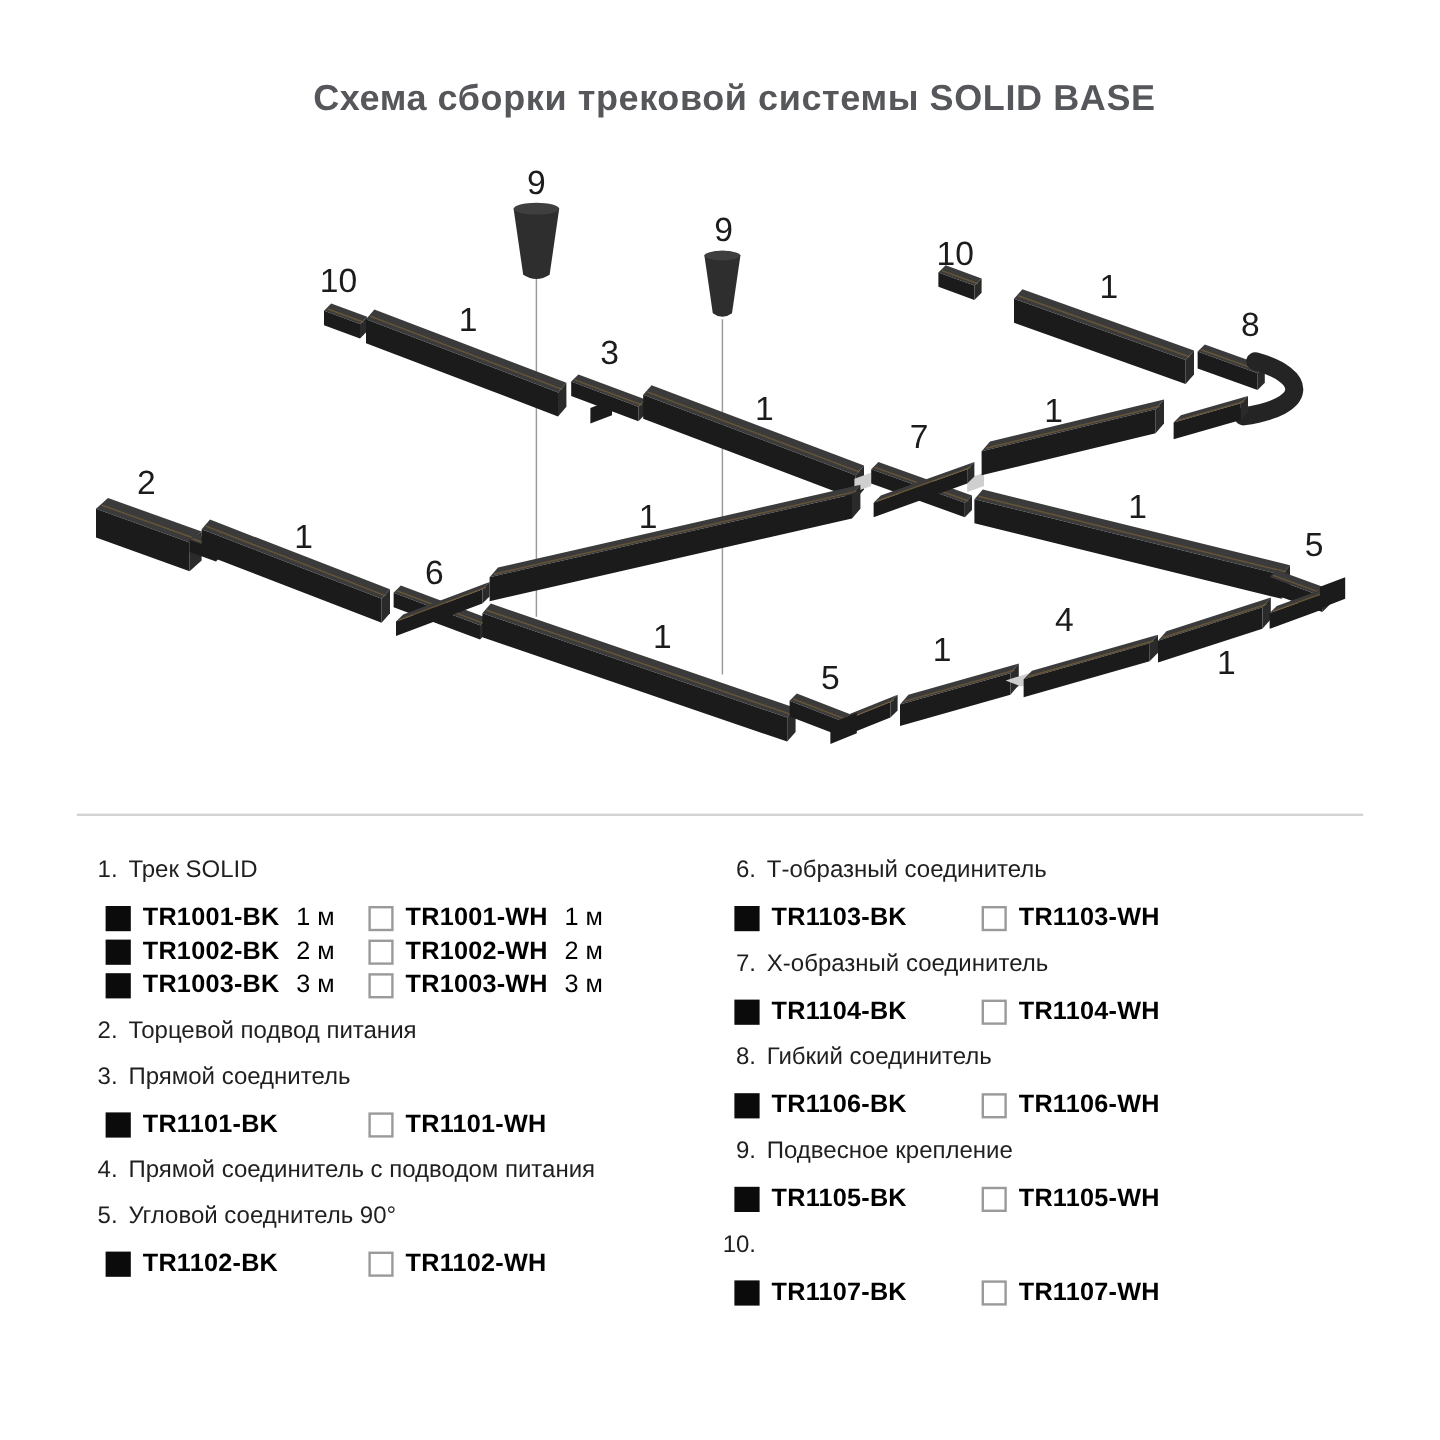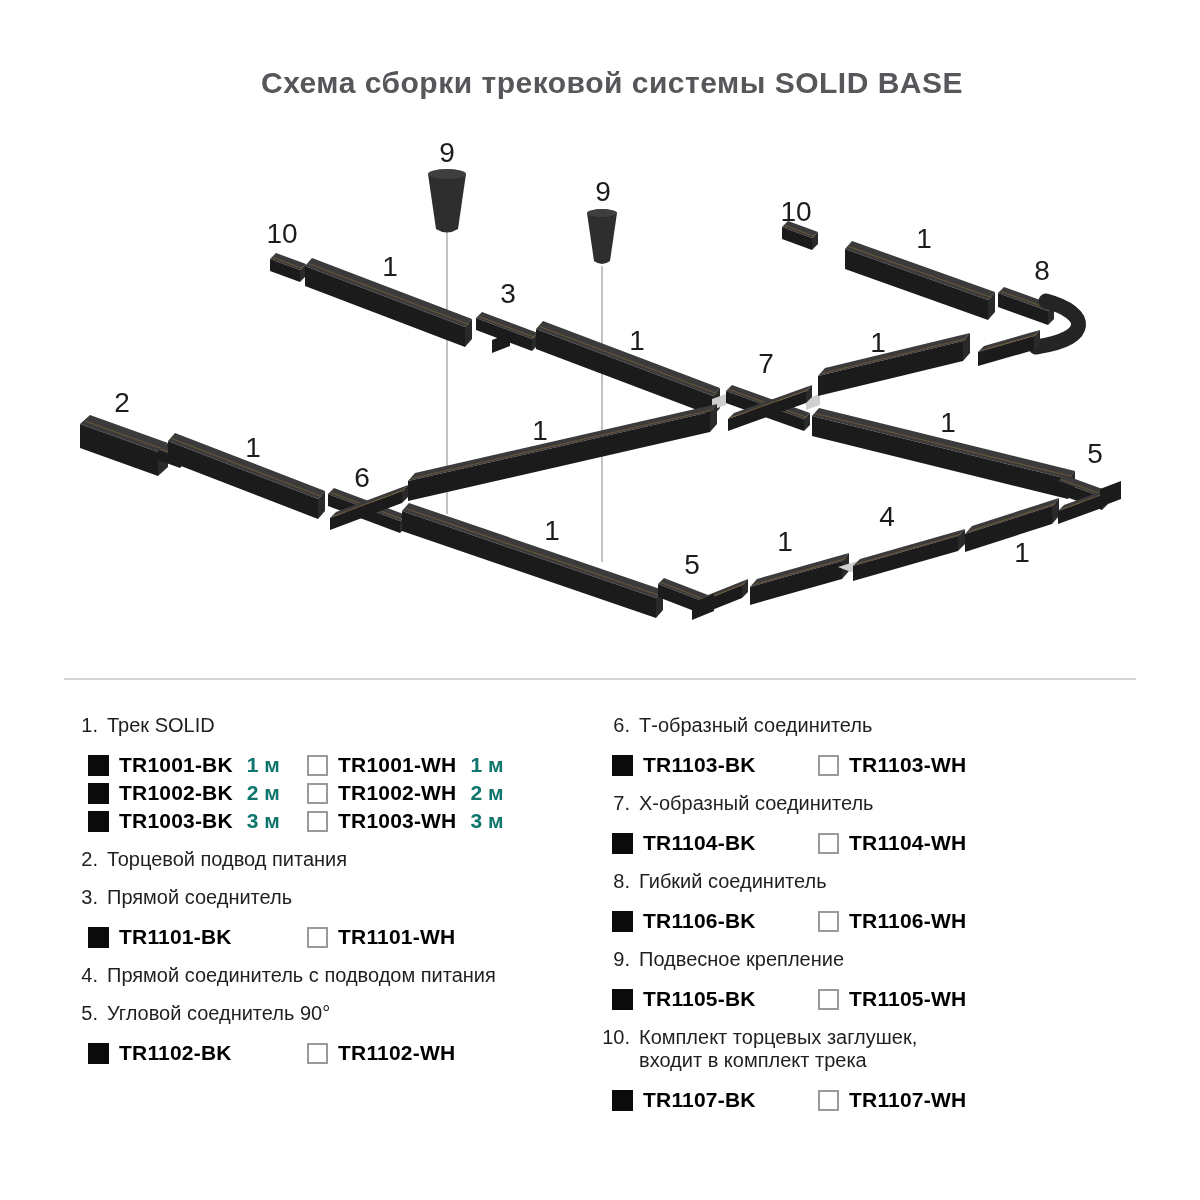--- a/index.html
+++ b/index.html
@@ -17,21 +17,21 @@
   .item-num{flex:0 0 26px;text-align:right;margin-right:9px;}
   #legend-right .item-num{flex-basis:32px;}
   .prow{display:flex;align-items:flex-end;height:28px;padding-left:16px;}
   #legend-right .prow{padding-left:14px;}
   .pair{display:flex;align-items:center;width:219px;flex:0 0 219px;}
   #legend-right .pair{width:206px;flex:0 0 206px;}
   .swatch{width:21px;height:21px;flex:0 0 21px;margin-right:10px;box-sizing:border-box;}
   .swatch.black{background:#0b0b0b;}
   .swatch.white{background:#fff;border:2px solid #9a9a9a;}
   .code{font-weight:700;font-size:21px;color:#000;white-space:nowrap;letter-spacing:.2px;}
-  .size{font-weight:700;font-size:21px;color:#0f766e;margin-left:14px;white-space:nowrap;}
+  .size{font-weight:400;font-size:21px;color:#000000;margin-left:14px;white-space:nowrap;}
 </style>
 </head>
 <body>
 
 <div class="page">
   <h1 class="title">Схема сборки трековой системы SOLID BASE</h1>
 
   <svg id="diagram" width="1200" height="700" viewBox="0 0 1200 700">
       <line x1="447" y1="231" x2="447" y2="514" stroke="#9a9a9a" stroke-width="1.2" opacity="1"></line>
       <line x1="602" y1="266" x2="602" y2="562" stroke="#9a9a9a" stroke-width="1.2" opacity="1"></line>
@@ -344,24 +344,20 @@
           </div>
           <div class="pair">
             <span class="swatch white"></span>
             <span class="code">TR1105-WH</span>
           </div>
         </div>
       </div>
       <div class="legend-item">
         <div class="item-header">
           <span class="item-num">10.</span>
-          <div class="header-name">
-            <div>Комплект торцевых заглушек,</div>
-            <div>входит в комплект трека</div>
-          </div>
         </div>
         <div class="prow">
           <div class="pair">
             <span class="swatch black"></span>
             <span class="code">TR1107-BK</span>
           </div>
           <div class="pair">
             <span class="swatch white"></span>
             <span class="code">TR1107-WH</span>
           </div>

